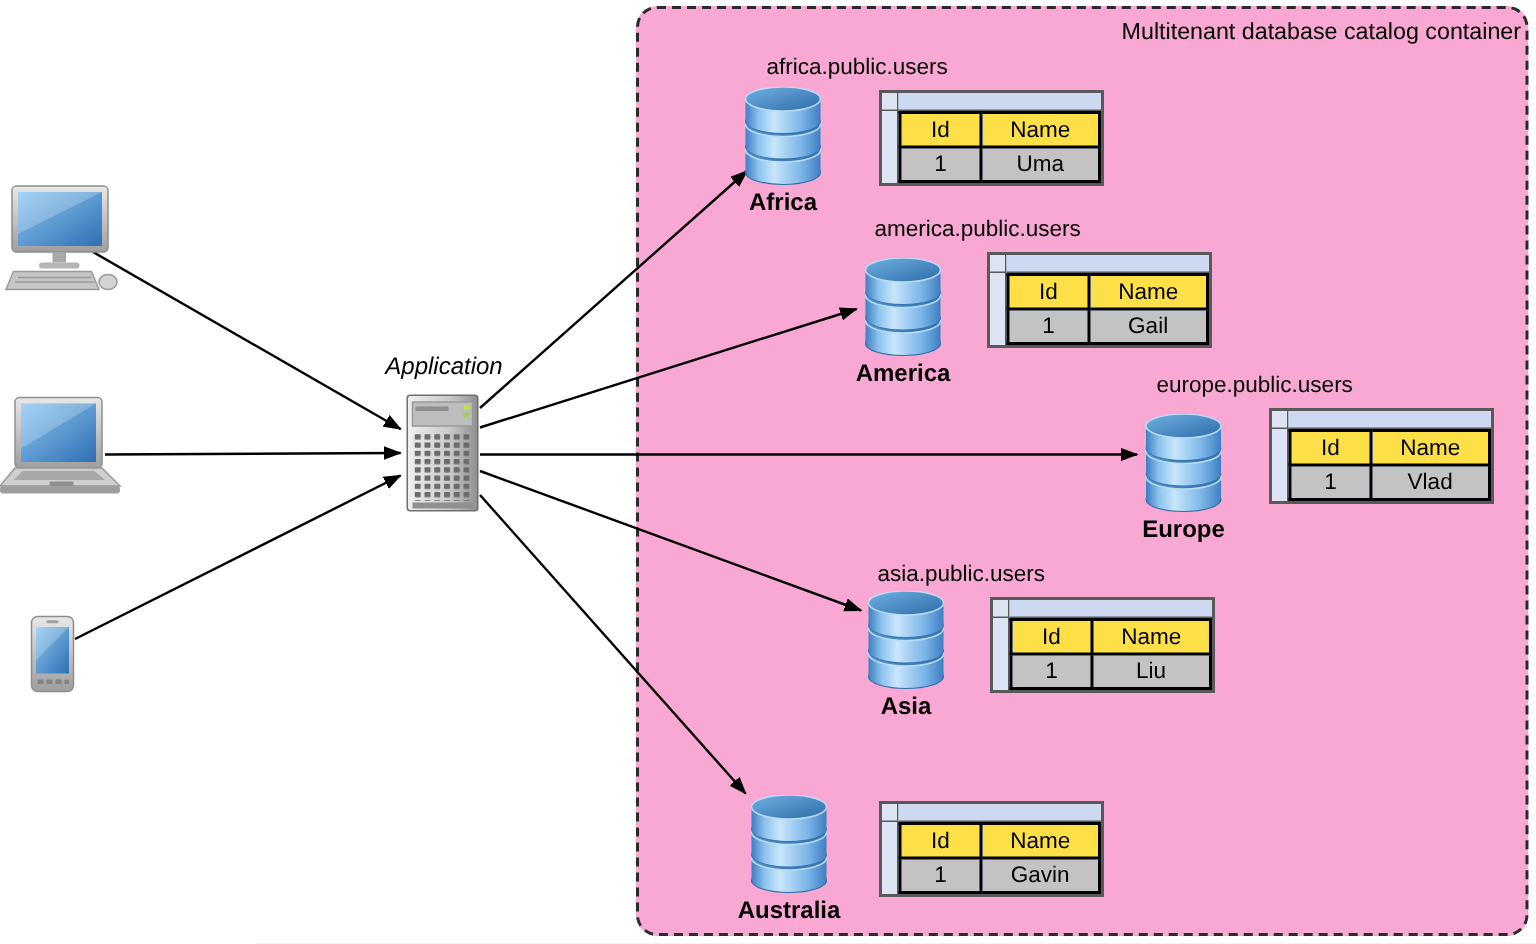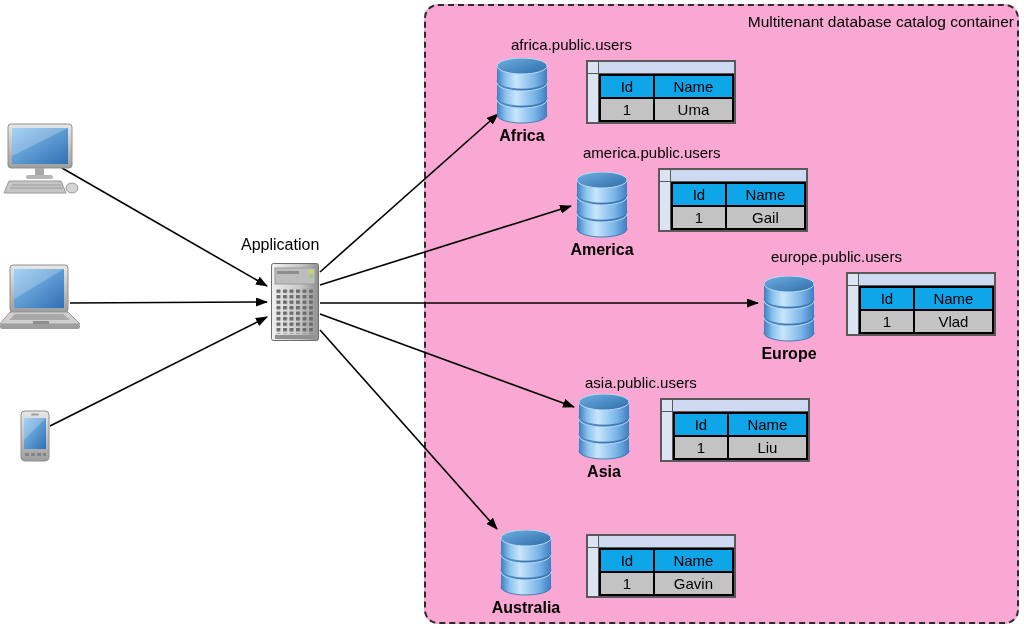--- a/index.html
+++ b/index.html
@@ -8,33 +8,33 @@
   .abs{position:absolute;}
   
   .container-box{position:absolute;left:424px;top:4px;width:595px;height:620px;
                  background:#f9a8d4;border:2px dashed #2b2b2b;border-radius:14px;box-sizing:border-box;}
   .container-title{position:absolute;top:7px;right:3px;font-size:15.5px;white-space:nowrap;}
   
   svg.arrows{position:absolute;left:0;top:0;width:1024px;height:629px;pointer-events:none;}
   svg.arrows line{stroke:#000;stroke-width:1.6;}
   
   .node-label{position:absolute;width:120px;text-align:center;font-size:16px;font-weight:bold;}
-  .app-label{position:absolute;left:241px;top:236px;width:110px;font-size:16px;}
+  .app-label{position:absolute;left:241px;top:236px;width:110px;text-align:center;font-size:16px;font-style:italic;}
   .tbl-title{position:absolute;width:300px;font-size:15px;white-space:nowrap;}
   
   .tbl{position:absolute;width:150px;height:64px;border:2px solid #595959;box-sizing:border-box;
        display:grid;grid-template-columns:11px 1fr;grid-template-rows:12px 1fr;background:#ccd9f0;}
   .tbl-corner{grid-column:1;grid-row:1;background:#dce4f4;border-right:1px solid #595959;border-bottom:1px solid #595959;}
   .tbl-top{grid-column:2;grid-row:1;background:#ccd9f0;border-bottom:1px solid #595959;}
   .tbl-left{grid-column:1;grid-row:2;background:#dce4f4;border-right:1px solid #595959;}
   .tbl-inner{grid-column:2;grid-row:2;}
   .tbl-inner table{border-collapse:collapse;width:100%;height:100%;table-layout:fixed;}
   .tbl-inner td{border:2px solid #000;text-align:center;font-size:15px;padding:0;overflow:hidden;}
   .tbl-inner td.c-id{width:39%;}
-  .tbl-inner tr.hdr td{background:#0ea5e9;}
+  .tbl-inner tr.hdr td{background:#fde047;}
   .tbl-inner tr.row td{background:#c3c3c3;}
 </style>
 </head>
 <body>
 
 <div class="canvas">
 
   <svg width="0" height="0" style="position:absolute" aria-hidden="true">
     <defs>
       <linearGradient id="dbBody" x1="0" y1="0" x2="1" y2="0">

